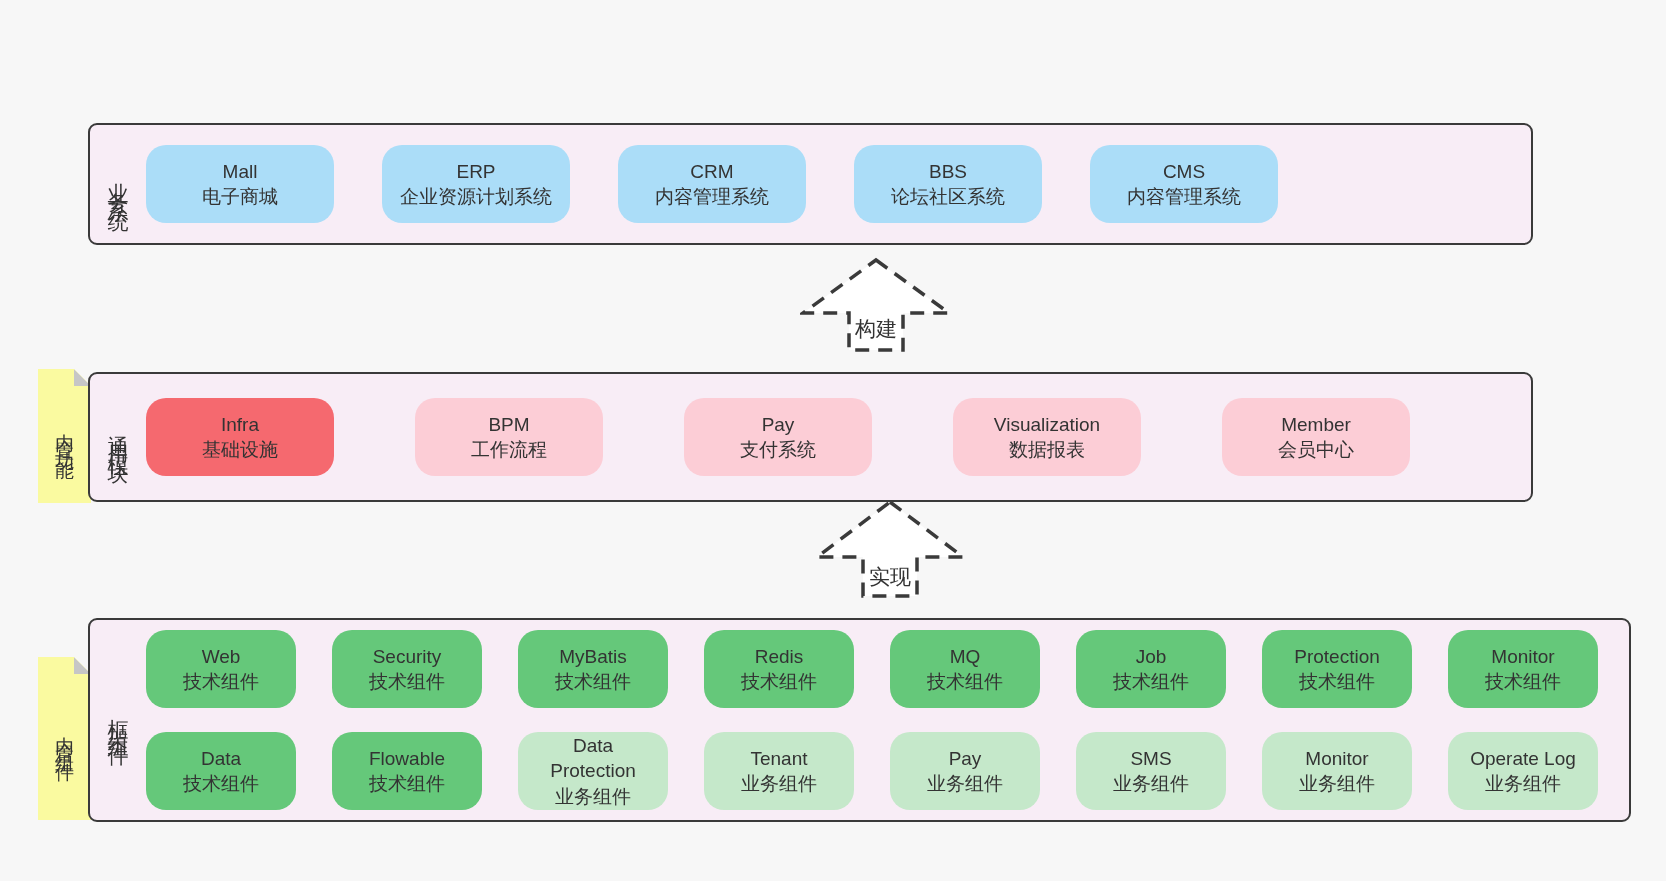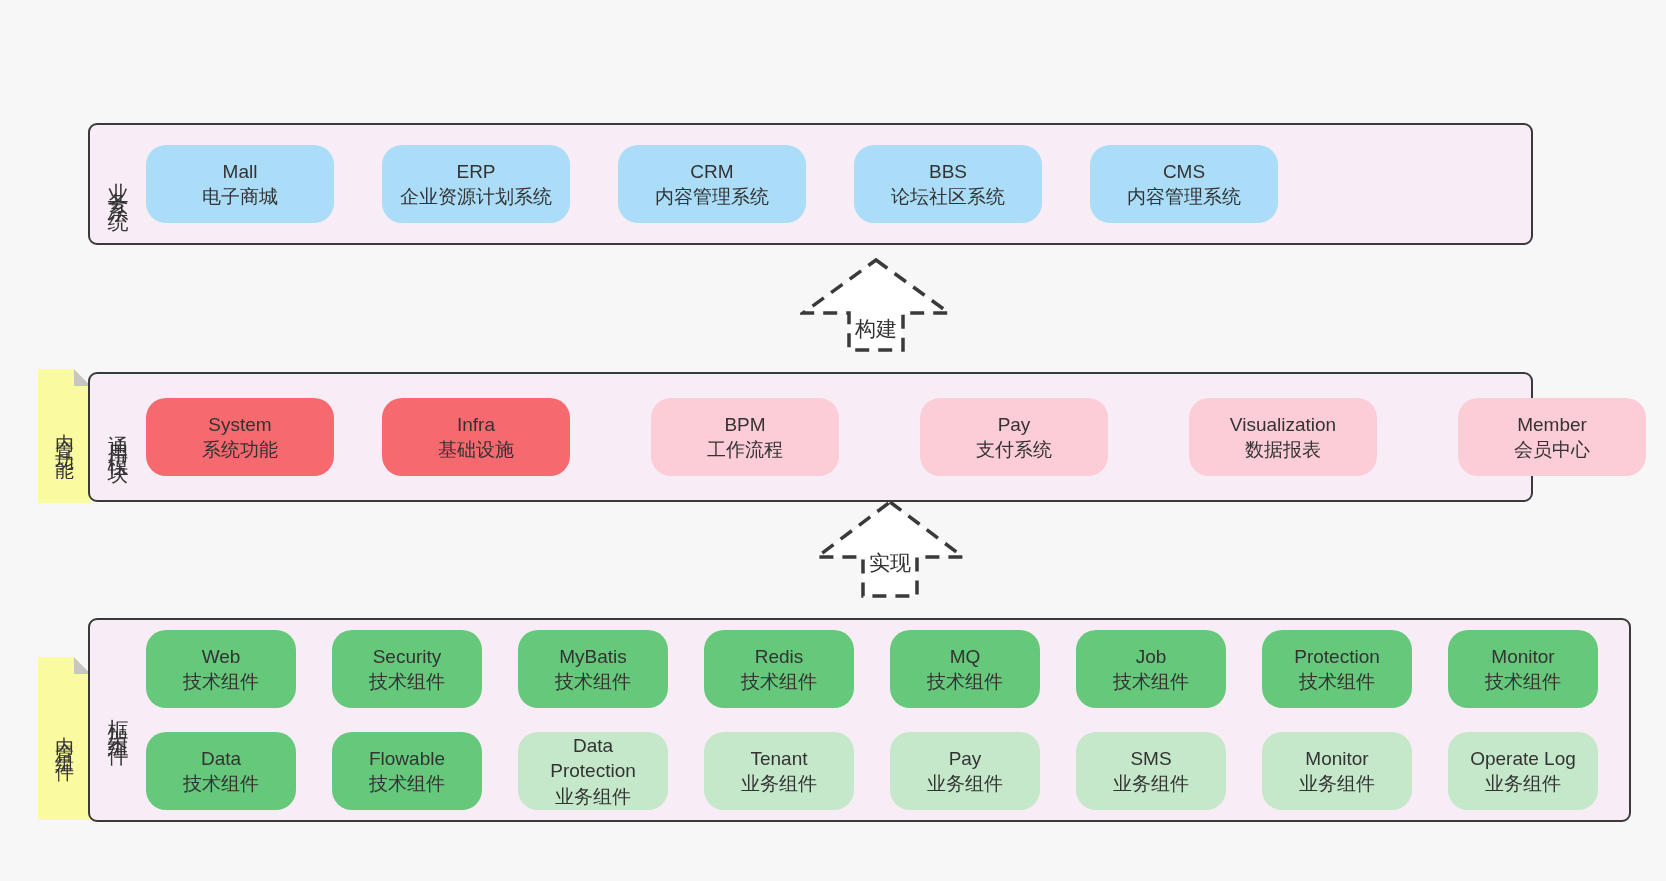--- a/index.html
+++ b/index.html
@@ -86,24 +86,20 @@
     <svg width="152" height="96" viewBox="0 0 152 96">
       <path d="M76 3 L149 56 L103 56 L103 93 L49 93 L49 56 L3 56 Z" fill="#ffffff" stroke="#3a3a3a" stroke-width="3.5" stroke-dasharray="14 9" stroke-linejoin="miter"></path>
     </svg>
     <span class="arrow-label" style="top:58px;">构建</span>
   </div>
 
   <div class="band" style="left:88px;top:372px;width:1445px;height:130px;">
     <div class="band-label">通用模块</div>
     <div class="boxes-row">
       <div class="box red w188">
-        <div>System</div>
-        <div>系统功能</div>
-      </div>
-      <div class="box red w188">
         <div>Infra</div>
         <div>基础设施</div>
       </div>
       <div class="box pink w188">
         <div>BPM</div>
         <div>工作流程</div>
       </div>
       <div class="box pink w188">
         <div>Pay</div>
         <div>支付系统</div>
@@ -116,21 +112,21 @@
         <div>Member</div>
         <div>会员中心</div>
       </div>
     </div>
   </div>
 
   <div class="arrow" style="left:814px;top:499px;width:152px;height:100px;">
     <svg width="152" height="100" viewBox="0 0 152 100">
       <path d="M76 3 L149 58 L103 58 L103 97 L49 97 L49 58 L3 58 Z" fill="#ffffff" stroke="#3a3a3a" stroke-width="3.5" stroke-dasharray="14 9" stroke-linejoin="miter"></path>
     </svg>
-    <span class="arrow-label" style="top:50px;font-family:Liberation Serif, serif;">实现</span>
+    <span class="arrow-label" style="top:64px;font-family:Liberation Serif, serif;">实现</span>
   </div>
 
   <div class="band" style="left:88px;top:618px;width:1543px;height:204px;">
     <div class="band-label">框架组件</div>
     <div class="rows-col">
       <div class="boxes-row">
         <div class="box green w150">
           <div>Web</div>
           <div>技术组件</div>
         </div>

